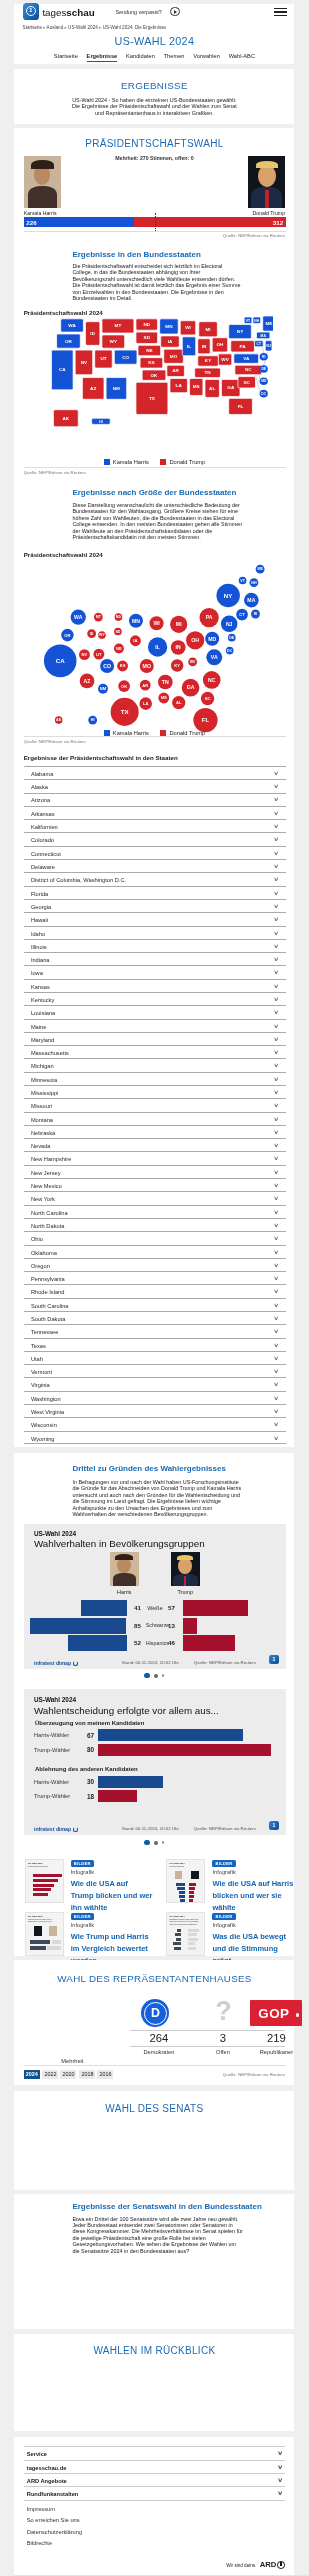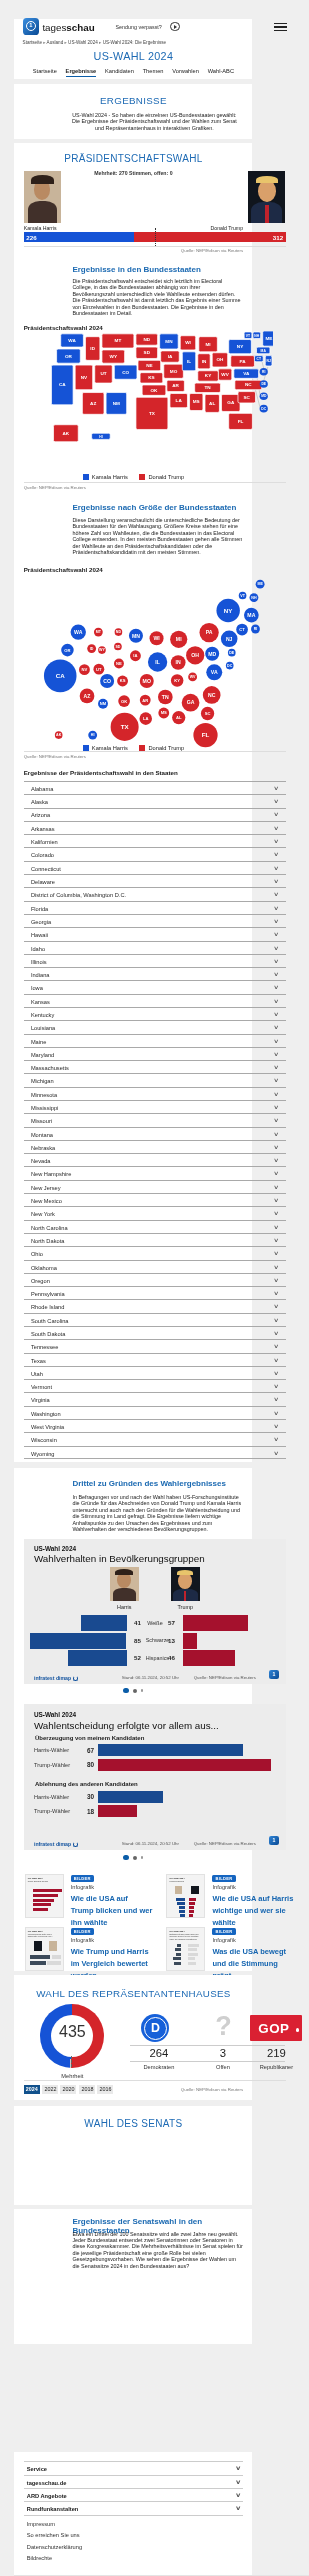--- a/index.html
+++ b/index.html
@@ -1,18 +1,18 @@
 <!DOCTYPE html>
 <html style="font-size:8.2px"><head>
 <meta charset="utf-8">
 <style>
   * { margin:0; padding:0; box-sizing:border-box; }
   html,body { width:309px; background:#efefef; font-family:"Liberation Sans", sans-serif; color:#1f1f1f; }
   #page { position:relative; width:309px; height:2586px; overflow:hidden; }
-  .sec { position:absolute; left:14.4px; width:238px; background:#fff;margin-top:15px; }
+  .sec { position:absolute; left:14.4px; width:280px; background:#fff; }
   .abs { position:absolute; }
   .sec-title { position:absolute; left:0; right:0; text-align:center; color:#1d6ab4; font-size:10px; letter-spacing:0.3px; font-weight:400; }
   .h3blue { position:absolute; color:#1c6ab2; font-size:8px; font-weight:700; }
   .para { position:absolute; font-size:5.4px; line-height:6.4px; color:#222; }
   .bold-label { position:absolute; font-size:6.2px; font-weight:700; color:#1a1a1a; }
   .quelle { position:absolute; font-size:4.4px; color:#777; }
   .divider { position:absolute; height:0.5px; background:#ddd; }
   .legend { position:absolute; left:0; right:0; display:flex; justify-content:center; gap:11.3px; font-size:5.7px; color:#222; }
   .legend .li { display:flex; align-items:center; gap:3.1px; }
   .legend .sw { width:6.2px; height:6.2px; display:inline-block; }
@@ -871,21 +871,21 @@
             <div style="position: absolute; left: 21.6px; top: 27px; width: 6px; height: 2.6px; background: rgb(165, 17, 45);"></div>
             <div style="position: absolute; left: 11.3px; top: 31px; width: 6.2px; height: 2.6px; background: rgb(25, 74, 144);"></div>
             <div style="position: absolute; left: 21.6px; top: 31px; width: 5.1px; height: 2.6px; background: rgb(165, 17, 45);"></div>
             <div style="position: absolute; left: 12px; top: 35px; width: 5.7px; height: 2.6px; background: rgb(25, 74, 144);"></div>
             <div style="position: absolute; left: 21.6px; top: 35px; width: 4.6px; height: 2.6px; background: rgb(165, 17, 45);"></div>
             <div style="position: absolute; left: 12.4px; top: 39px; width: 5.1px; height: 2.6px; background: rgb(25, 74, 144);"></div>
             <div style="position: absolute; left: 21.6px; top: 39px; width: 4.2px; height: 2.6px; background: rgb(165, 17, 45);"></div>
           </div>
           <div class="badge" style="left: 46px; top: 1px;">BILDER</div>
           <div style="position: absolute; left: 46px; top: 10.3px; font-size: 5.7px; color: rgb(68, 68, 68);">Infografik</div>
-          <div class="teaser-title" style="left: 46px; top: 18.5px; width: 82px;">Wie die USA auf Harris wichtige und wer sie wählte</div>
+          <div class="teaser-title" style="left: 46px; top: 18.5px; width: 82px;">Wie die USA auf Harris blicken und wer sie wählte</div>
         </div>
         <div style="position: absolute; left: 10.3px; top: 459px; width: 129px; height: 47px;">
           <div style="position: absolute; left: 0px; top: 0px; width: 39px; height: 44px; background: rgb(243, 243, 243); border: 0.5px solid rgb(226, 226, 226);">
             <div style="position: absolute; left: 2.1px; top: 1.5px; font-size: 2.3px; font-weight: 700; color: rgb(51, 51, 51);">US-Wahl 2024</div>
             <div style="position: absolute; left: 2.1px; top: 4.6px; width: 34px; font-size: 2.3px; color: rgb(68, 68, 68); line-height: 2.8px;">Überwiegend gute oder schlechte Meinung von...</div>
             <div style="position: absolute; left: 8.2px; top: 13.4px; width: 8.2px; height: 9.3px; background: rgb(17, 22, 30);"></div>
             <div style="position: absolute; left: 23px; top: 13.4px; width: 8.2px; height: 9.3px; background: rgb(200, 180, 154);"></div>
             <div style="position: absolute; left: 4.1px; top: 27px; width: 20.6px; height: 4.1px; background: rgb(60, 74, 90);"></div>
             <div style="position: absolute; left: 4.1px; top: 33px; width: 16.5px; height: 4.1px; background: rgb(60, 74, 90);"></div>
             <div style="position: absolute; left: 26px; top: 27px; width: 9.3px; height: 4.1px; background: rgb(217, 217, 217);"></div>
@@ -912,25 +912,20 @@
           </div>
           <div class="badge" style="left: 46px; top: 1px;">BILDER</div>
           <div style="position: absolute; left: 46px; top: 10.3px; font-size: 5.7px; color: rgb(68, 68, 68);">Infografik</div>
           <div class="teaser-title" style="left: 46px; top: 18.5px; width: 82px;">Was die USA bewegt und die Stimmung prägt</div>
         </div>
       </div>
   </div>
 
   <div class="sec" style="top:1960px; height:125px;">
     <div class="sec-title" style="top:13px; font-size:9.8px;">WAHL DES REPRÄSENTANTENHAUSES</div>
-    <div class="abs" style="left: 26px; top: 29px; width: 64px; height: 64px; border-radius: 50%; background: conic-gradient(rgb(212, 37, 42) 0deg, rgb(212, 37, 42) 50.3448%, rgb(201, 201, 201) 50.3448%, rgb(201, 201, 201) 51.0345%, rgb(21, 83, 214) 51.0345%, rgb(21, 83, 214) 100%);" id="donut">
-      <div class="abs" style="left:10.8px; top:10.8px; width:42px; height:42px; border-radius:50%; background:#fff;"></div>
-      <div class="abs" style="left:0; top:18.5px; width:64px; text-align:center; font-size:16px; color:#333;">435</div>
-      <div class="abs" style="left:31px; top:52px; height:11.3px; border-left:1px dashed #666;"></div>
-    </div>
     <div class="abs" style="left:26px; top:98px; width:64px; text-align:center; font-size:5.7px; color:#333;">Mehrheit</div>
 
     <div class="abs" style="left:127px; top:39px; width:28px; height:28px; border-radius:50%; background:#1660d9;">
       <div class="abs" style="left:2.6px; top:2.6px; width:23px; height:23px; border:1.5px solid #fff; border-radius:50%;"></div>
       <div class="abs" style="left:0; top:6.7px; width:28px; text-align:center; color:#fff; font-size:12.4px; font-weight:800;">D</div>
     </div>
     <div class="abs" style="left:195px; top:36px; width:28px; text-align:center; font-size:27px; font-weight:700; color:#cfcfcf;">?</div>
     <div class="abs" style="left:236px; top:40px; width:52px; height:26px; background:#da2032; border-radius:1px;">
       <div class="abs" style="left:0; top:5.7px; width:47px; text-align:center; color:#fff; font-size:13.4px; font-weight:800; letter-spacing:0.5px;">GOP</div>
       <div class="abs" style="right:3.1px; top:13.4px; width:3.6px; height:3.6px; border-radius:50%; background:#fff;"></div>
@@ -960,20 +955,23 @@
 
   <div class="sec" style="top:2091px; height:99px;">
     <div class="sec-title" style="top:12.4px;">WAHL DES SENATS</div>
   </div>
 
   <div class="sec" style="top:2194px; height:135px;">
     <div class="h3blue" style="left:58px; top:8.2px;">Ergebnisse der Senatswahl in den Bundesstaaten</div>
     <div class="para" style="left:58px; width:172px; top:21.6px;">Etwa ein Drittel der 100 Senatssitze wird alle zwei Jahre neu gewählt. Jeder Bundesstaat entsendet zwei Senatorinnen oder Senatoren in diese Kongresskammer. Die Mehrheitsverhältnisse im Senat spielen für die jeweilige Präsidentschaft eine große Rolle bei vielen Gesetzgebungsvorhaben. Wie sehen die Ergebnisse der Wahlen um die Senatssitze 2024 in den Bundesstaaten aus?</div>
   </div>
 
+  <div class="sec" style="top:2334px; height:97px;">
+    <div class="sec-title" style="top:11.3px;">WAHLEN IM RÜCKBLICK</div>
+  </div>
 
   <div class="sec" style="top:2437px; height:139px;">
     <div id="footrows">
         <div class="footrow" style="top: 9.3px; height: 13.4px;">
           <span style="position: absolute; left: 3.1px; top: 4.1px;">Service</span>
           <span style="position: absolute; right: 3.1px; top: 3.1px; color: rgb(85, 85, 85); font-size: 5.7px; transform: scaleX(1.4);">∨</span>
         </div>
         <div class="footrow" style="top: 23px; height: 13.4px;">
           <span style="position: absolute; left: 3.1px; top: 4.1px;">tagesschau.de</span>
           <span style="position: absolute; right: 3.1px; top: 3.1px; color: rgb(85, 85, 85); font-size: 5.7px; transform: scaleX(1.4);">∨</span>

